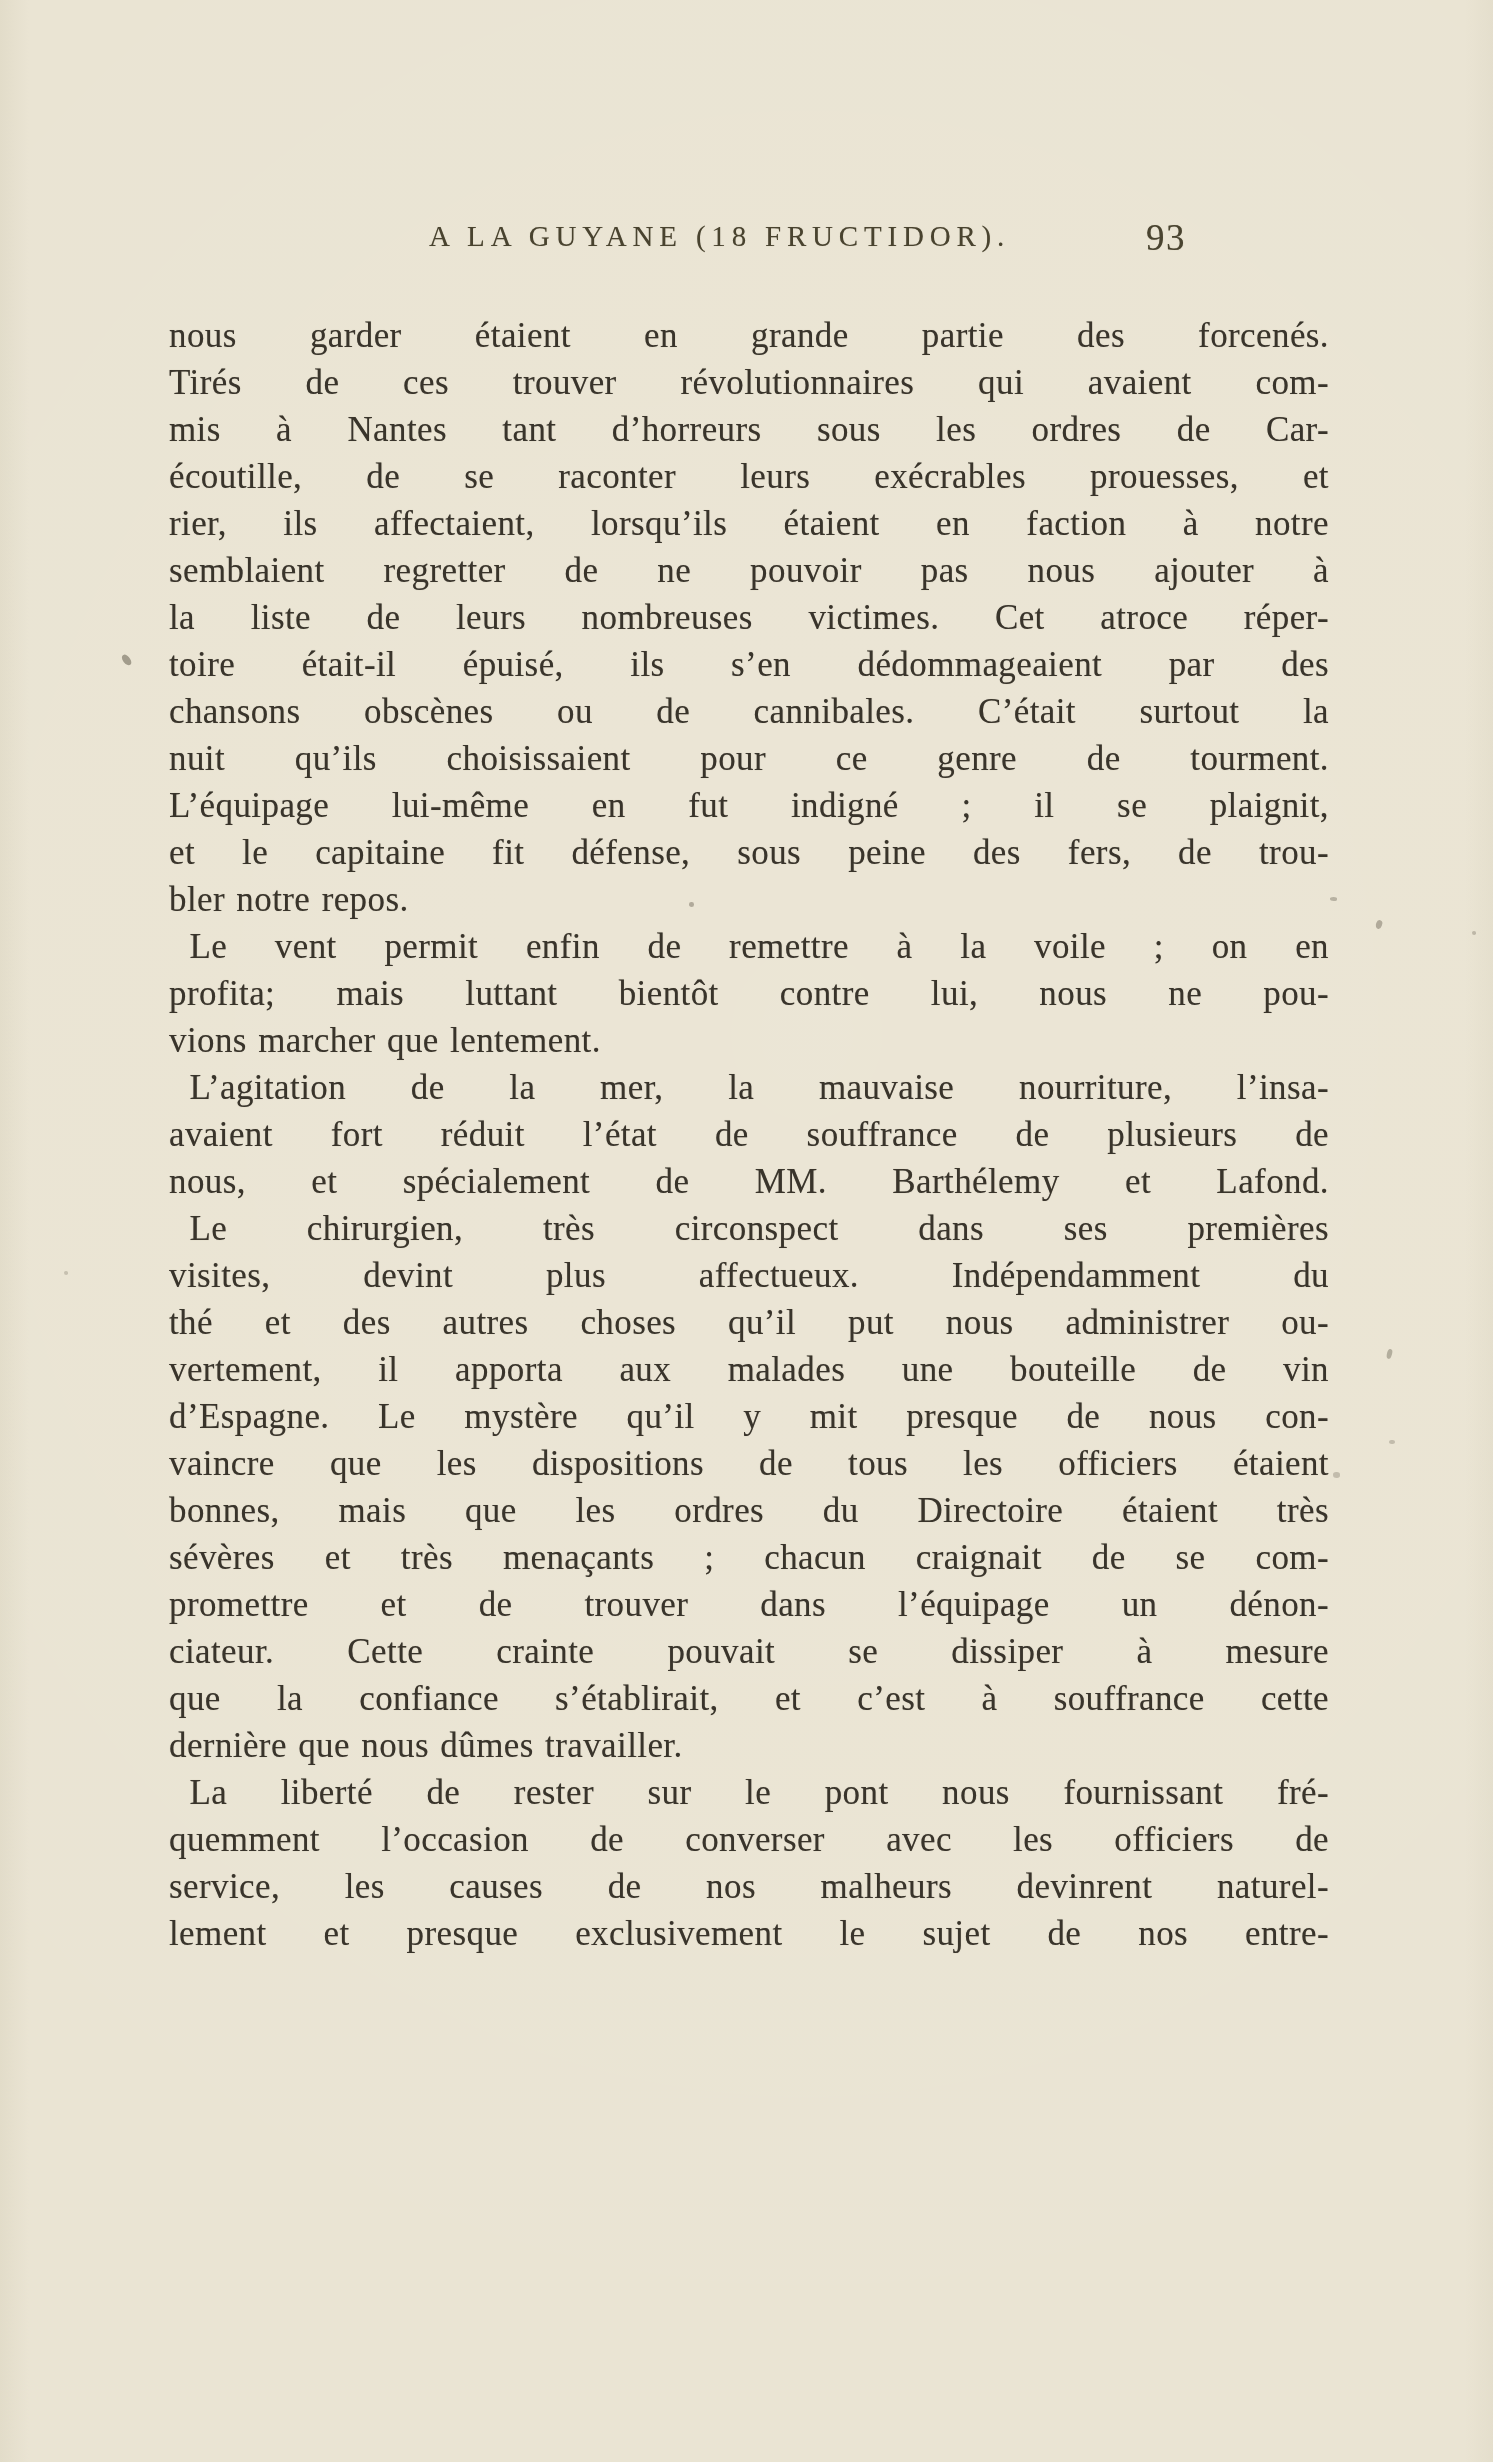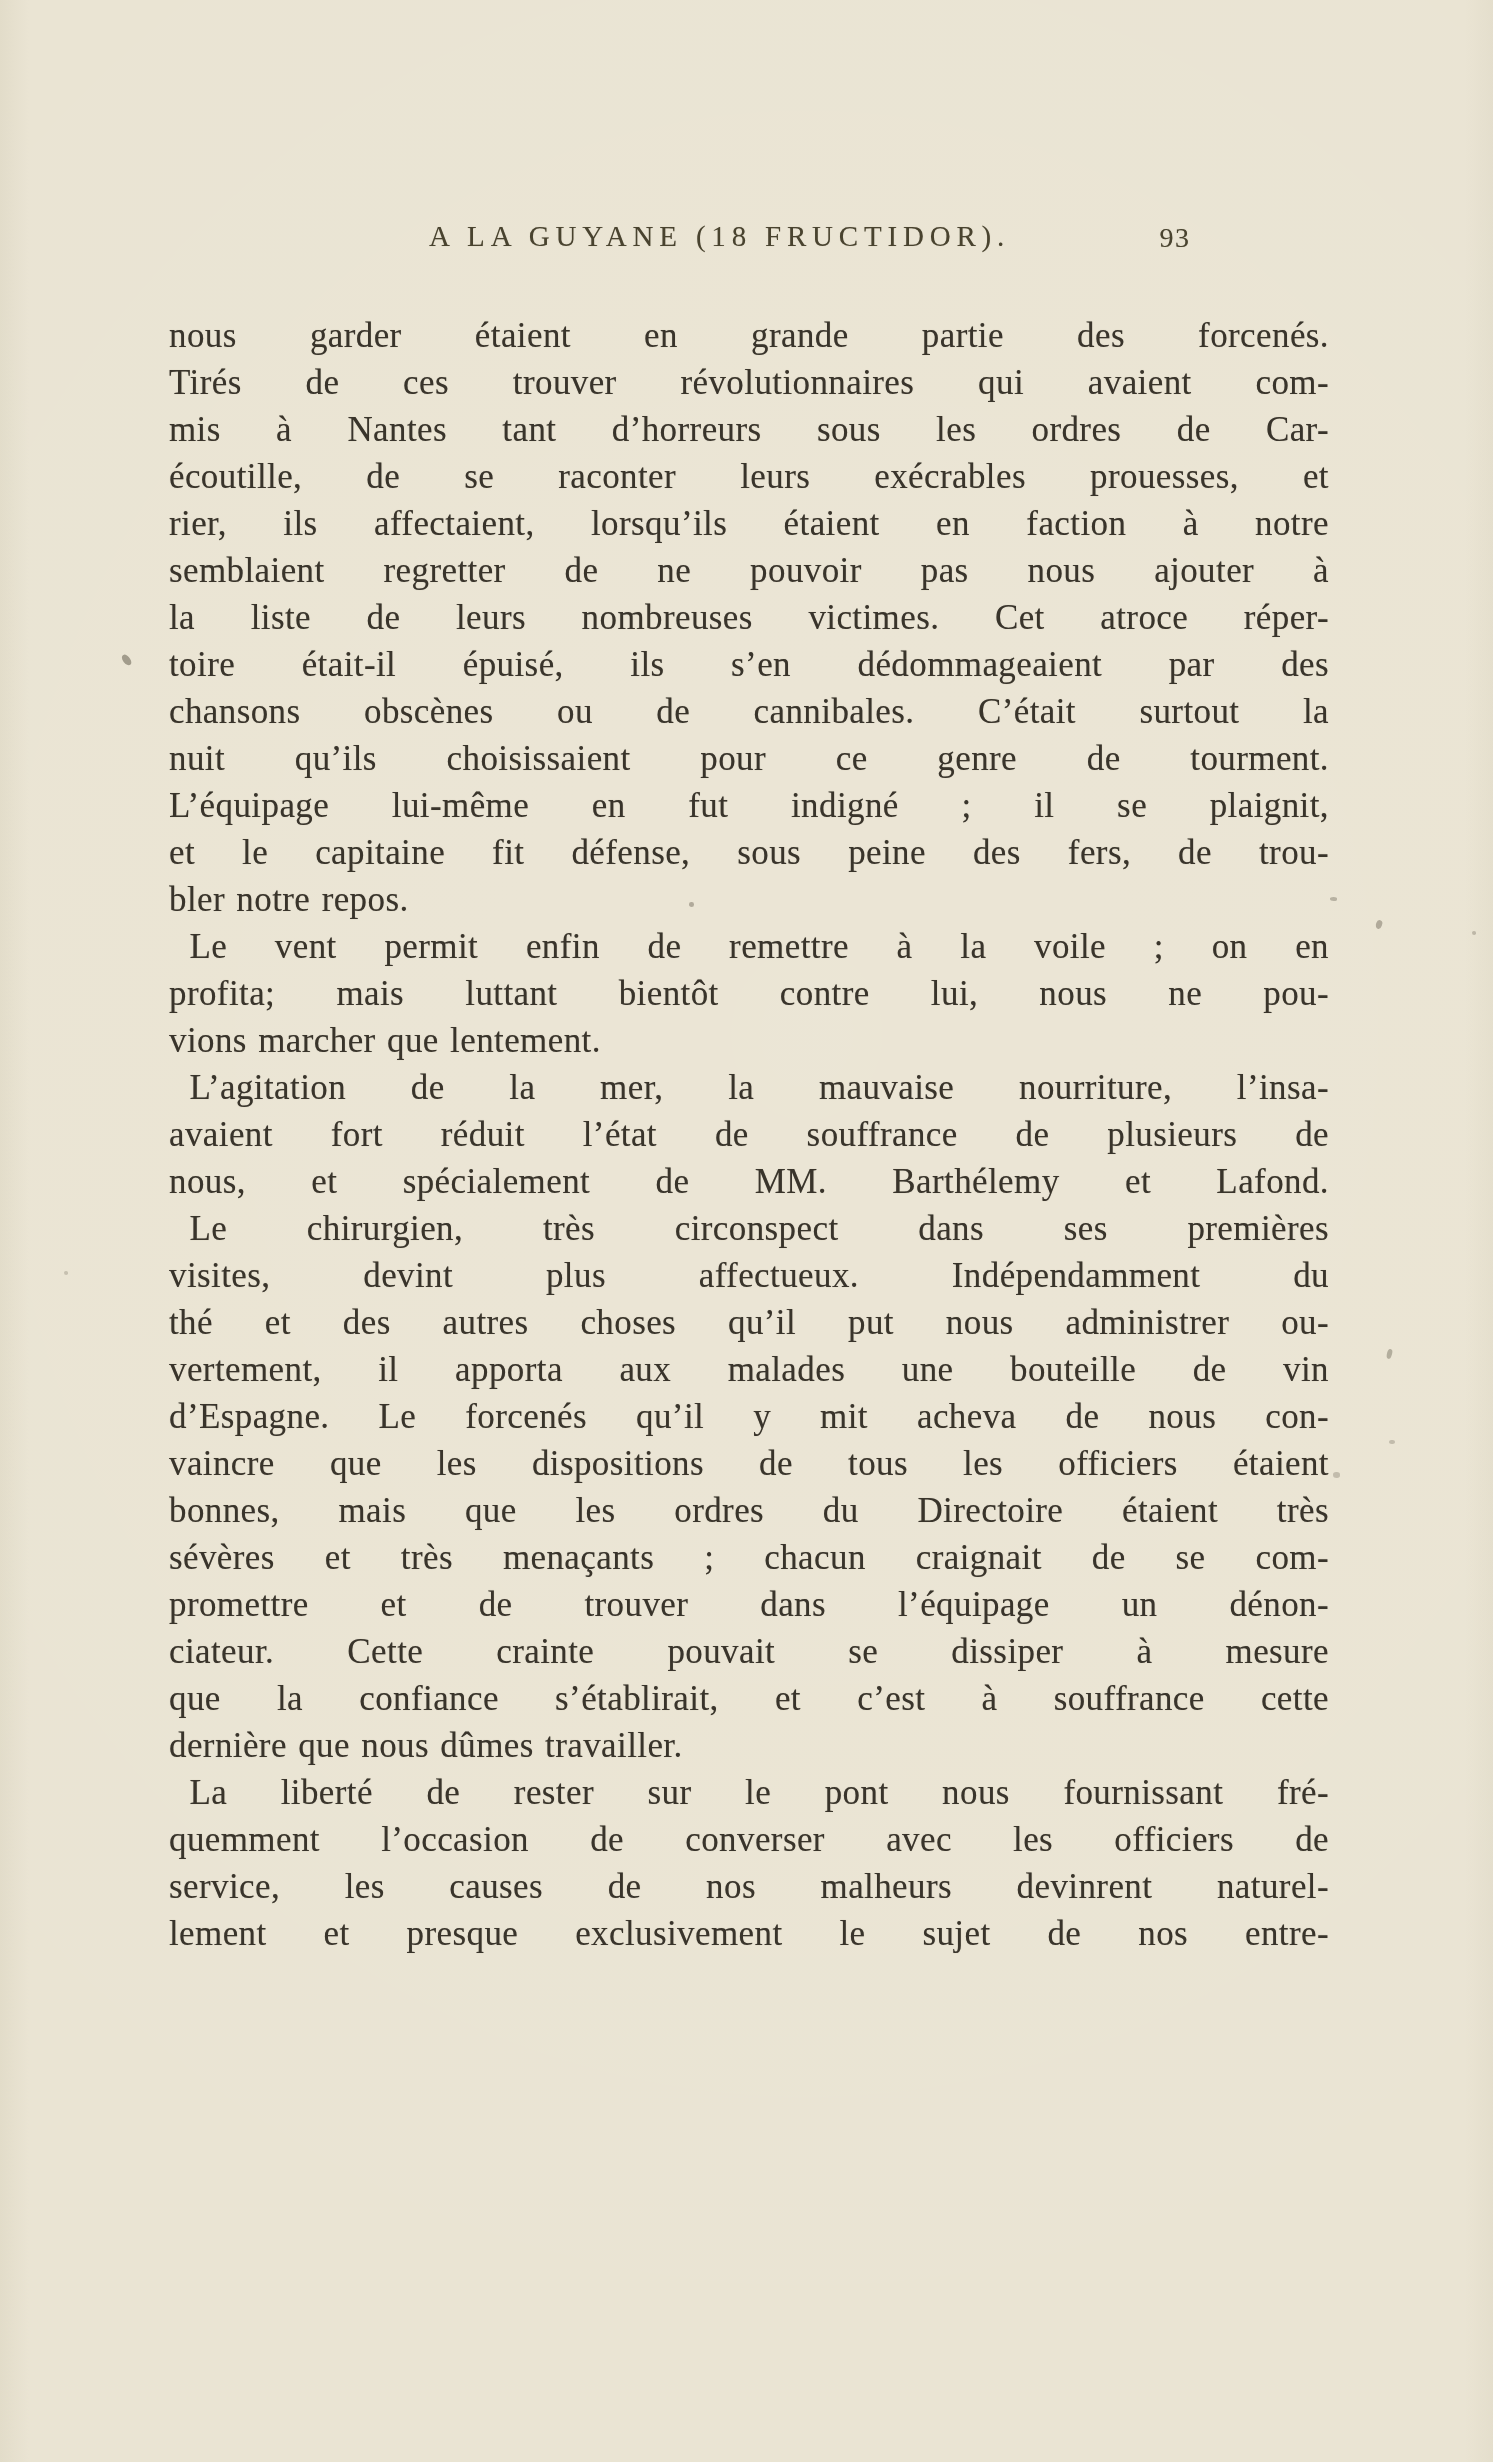--- a/index.html
+++ b/index.html
@@ -35,22 +35,22 @@
     letter-spacing: 5.8px;
     color: #49432f;
     white-space: nowrap;
     text-shadow: 0 0 0.7px rgba(73,67,47,0.35);
   }
   .page-number {
     position: absolute;
     left: 1129px;
     top: 1.5px;
     width: 58px;
-    text-align: center;
-    font-size: 28px;
+    text-align: left;
+    font-size: 37px;
     line-height: 38px;
     letter-spacing: 1.5px;
     color: #49432f;
     text-shadow: 0 0 0.7px rgba(73,67,47,0.35);
   }
 
   .body-text {
     position: absolute;
     left: 169px;
     top: 276px;
@@ -111,21 +111,21 @@
       <div class="line indent">Le vent permit enfin de remettre à la voile ; on en</div>
       <div class="line">profita; mais luttant bientôt contre lui, nous ne pou-</div>
       <div class="line last">vions marcher que lentement.</div>
       <div class="line indent">L’agitation de la mer, la mauvaise nourriture, l’insa-</div>
       <div class="line">avaient fort réduit l’état de souffrance de plusieurs de</div>
       <div class="line">nous, et spécialement de MM. Barthélemy et Lafond.</div>
       <div class="line indent">Le chirurgien, très circonspect dans ses premières</div>
       <div class="line">visites, devint plus affectueux. Indépendamment du</div>
       <div class="line">thé et des autres choses qu’il put nous administrer ou-</div>
       <div class="line">vertement, il apporta aux malades une bouteille de vin</div>
-      <div class="line">d’Espagne. Le forcenés qu’il y mit acheva de nous con-</div>
+      <div class="line">d’Espagne. Le mystère qu’il y mit presque de nous con-</div>
       <div class="line">vaincre que les dispositions de tous les officiers étaient</div>
       <div class="line">bonnes, mais que les ordres du Directoire étaient très</div>
       <div class="line">sévères et très menaçants ; chacun craignait de se com-</div>
       <div class="line">promettre et de trouver dans l’équipage un dénon-</div>
       <div class="line">ciateur. Cette crainte pouvait se dissiper à mesure</div>
       <div class="line">que la confiance s’établirait, et c’est à souffrance cette</div>
       <div class="line last">dernière que nous dûmes travailler.</div>
       <div class="line indent">La liberté de rester sur le pont nous fournissant fré-</div>
       <div class="line">quemment l’occasion de converser avec les officiers de</div>
       <div class="line">service, les causes de nos malheurs devinrent naturel-</div>

